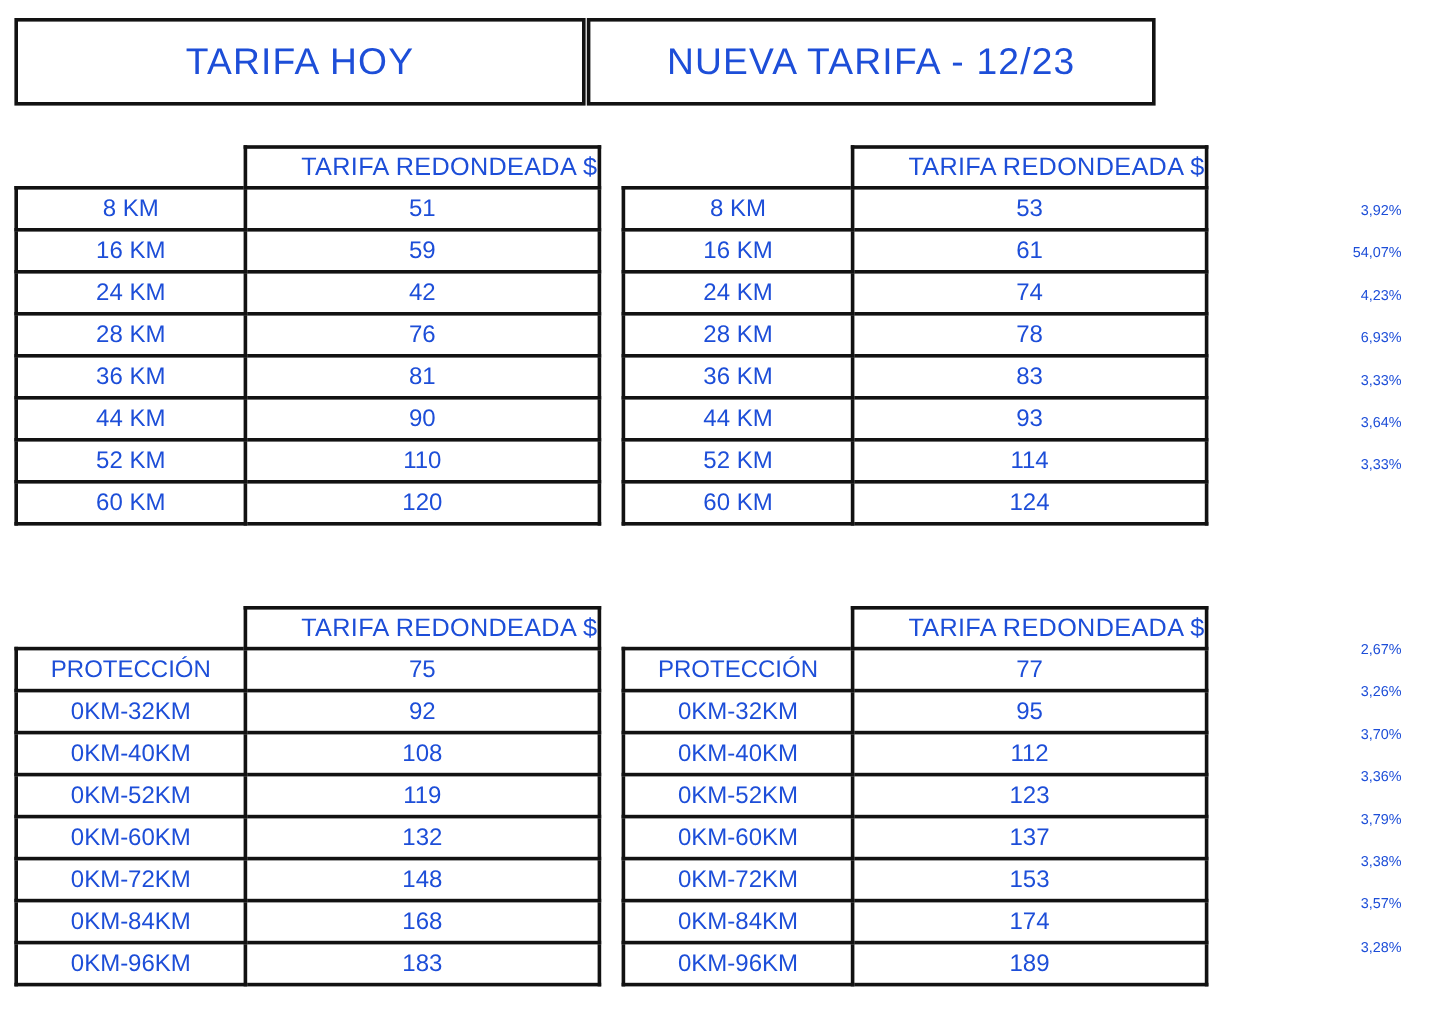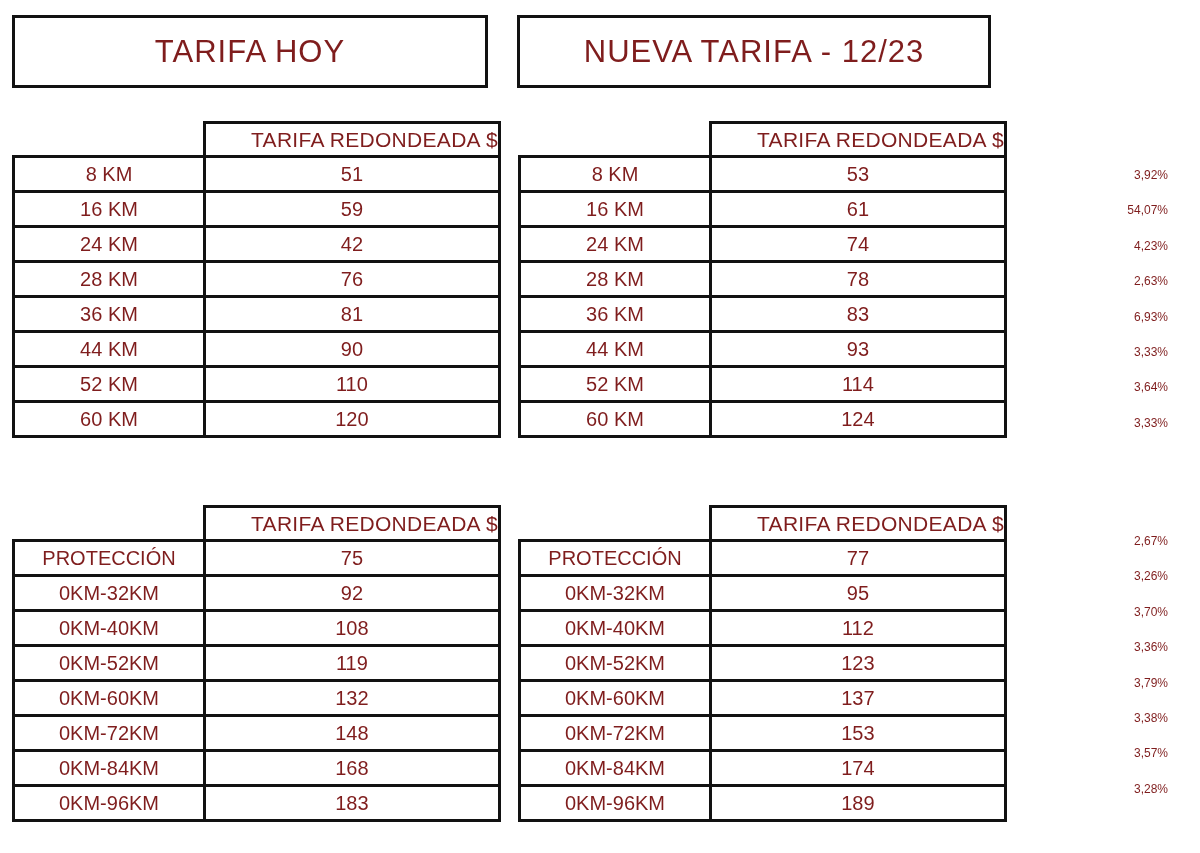--- a/index.html
+++ b/index.html
@@ -1,27 +1,27 @@
 <!DOCTYPE html>
 <html><head>
 <meta charset="utf-8">
 <style>
   html,body { margin:0; padding:0; background:#ffffff; }
   .canvas {
     position:relative; width:1200px; height:853px; background:#ffffff;
-    font-family:"Liberation Sans", sans-serif; color:#7f1d1d;
+    font-family:"Liberation Sans", sans-serif; color:#1d4ed8;
   }
   .title-box {
     position:absolute; top:15px; height:73px; box-sizing:border-box;
     border:3px solid #121212; background:#ffffff;
     display:flex; align-items:center; justify-content:center;
     font-size:31px; letter-spacing:1px; white-space:nowrap;
   }
   #title-today { left:12px;  width:476px; }
-  #title-new   { left:517px; width:474px; }
+  #title-new   { left:489px; width:474px; }
 
   table.tbl { position:absolute; border-collapse:collapse; table-layout:fixed; background:transparent; }
   table.tbl td {
     border:3px solid #121212; height:32px; padding:0; text-align:center;
     vertical-align:middle; font-size:20px; white-space:nowrap; overflow:hidden;
   }
   table.tbl tr.hdr td { height:31px;padding-left:45px; }
   table.tbl td.spacer { border:none; }
   table.tbl td.hcell { font-size:21px; letter-spacing:0.3px; }
 
@@ -130,21 +130,20 @@
           <td>60 KM</td>
           <td>124</td>
         </tr>
   </tbody>
     </table>
 
   <div class="pct-col" id="pct-km">
     <div class="pct">3,92%</div>
     <div class="pct">54,07%</div>
     <div class="pct">4,23%</div>
-    <div class="pct">2,63%</div>
     <div class="pct">6,93%</div>
     <div class="pct">3,33%</div>
     <div class="pct">3,64%</div>
     <div class="pct">3,33%</div>
   </div>
 
   <table class="tbl" id="t-prot-today">
     <colgroup>
         <col style="width:191px">
         <col style="width:284px">

